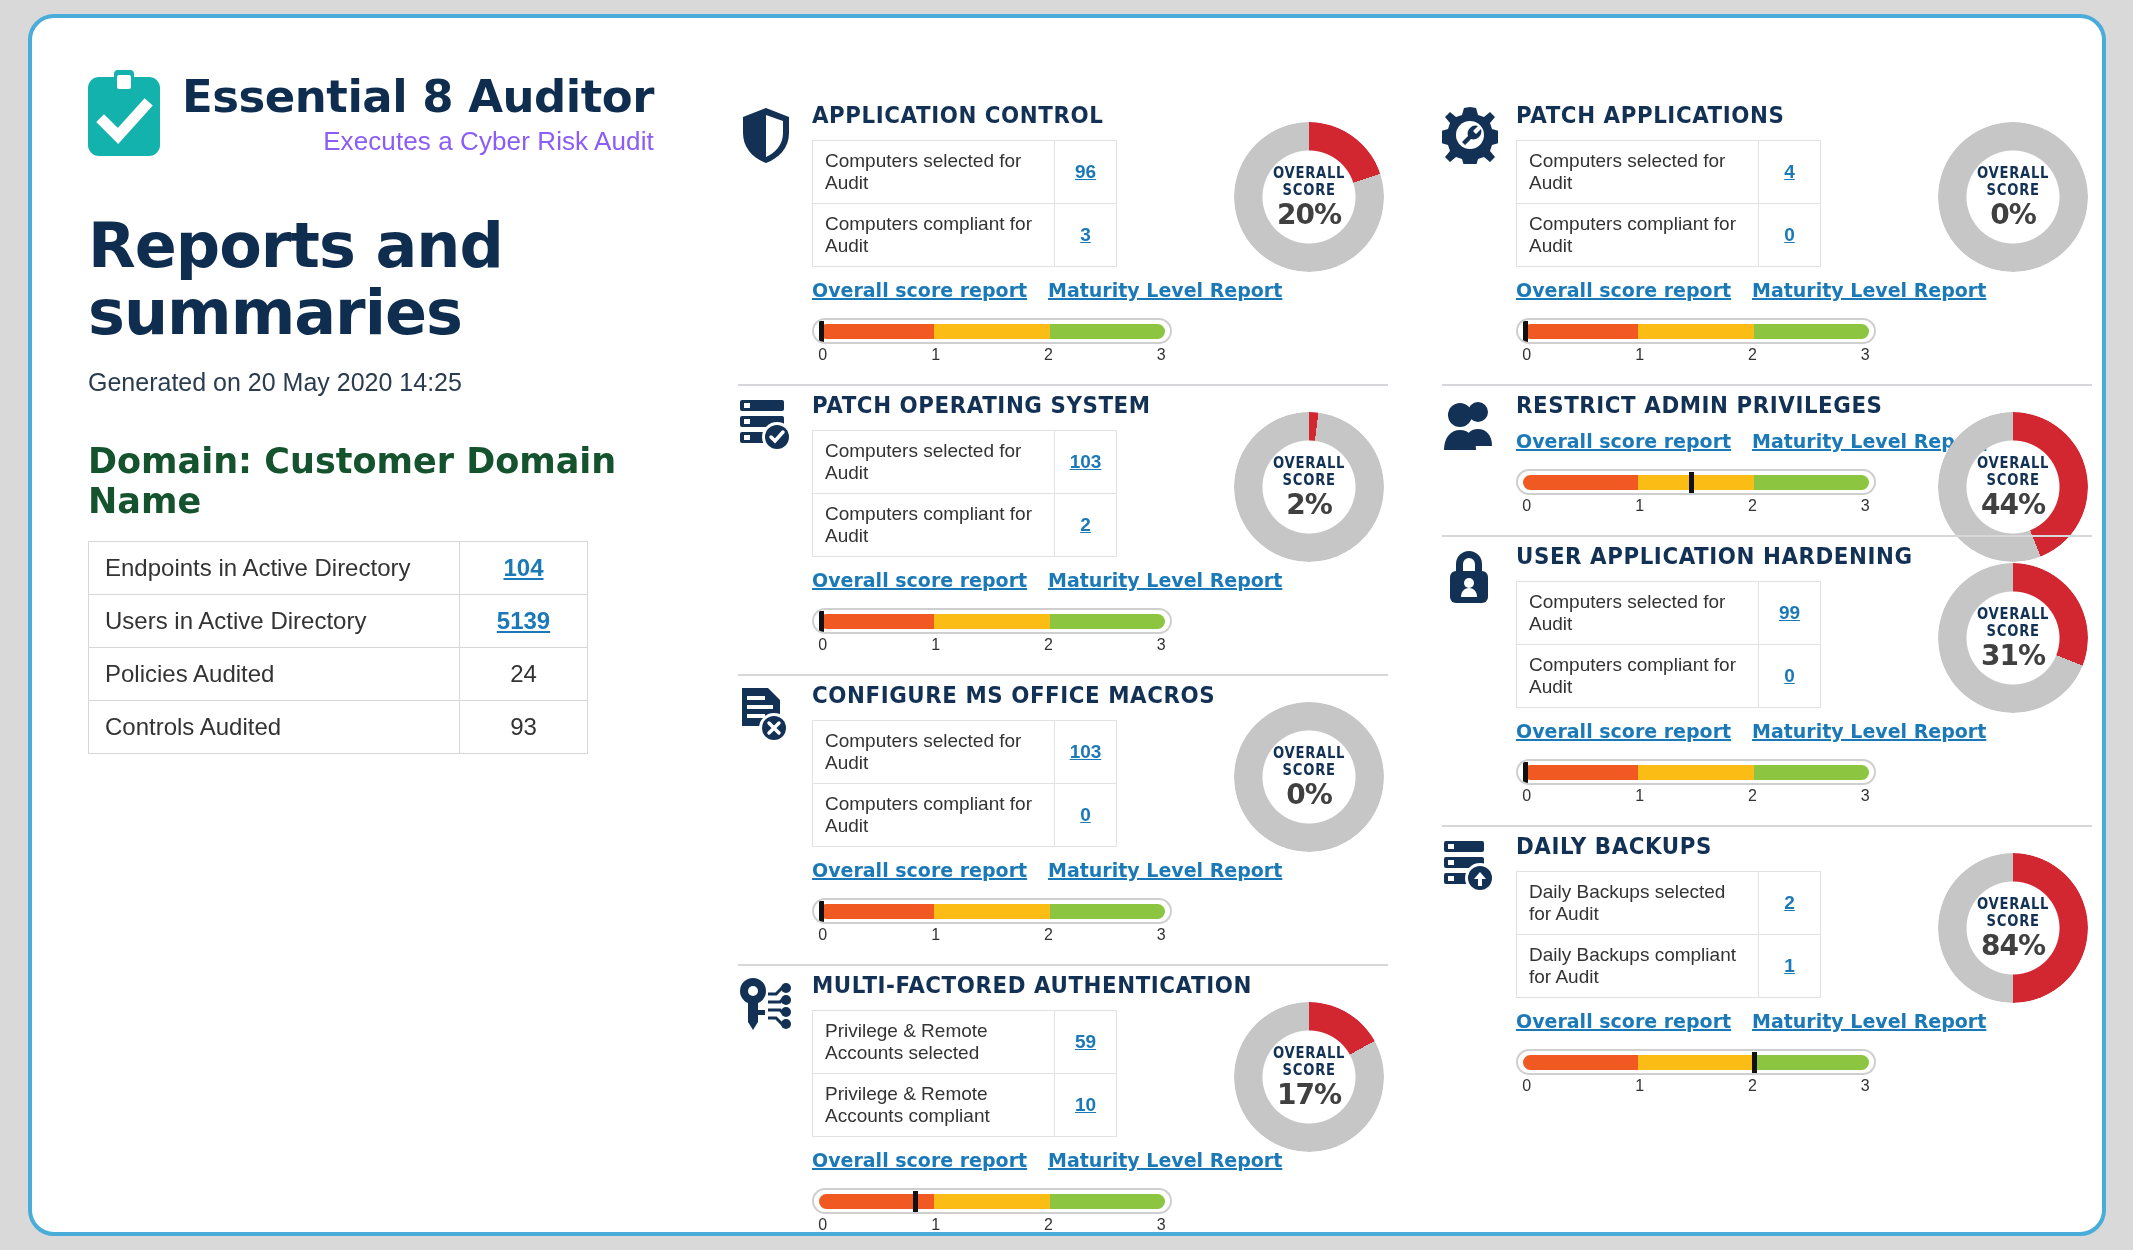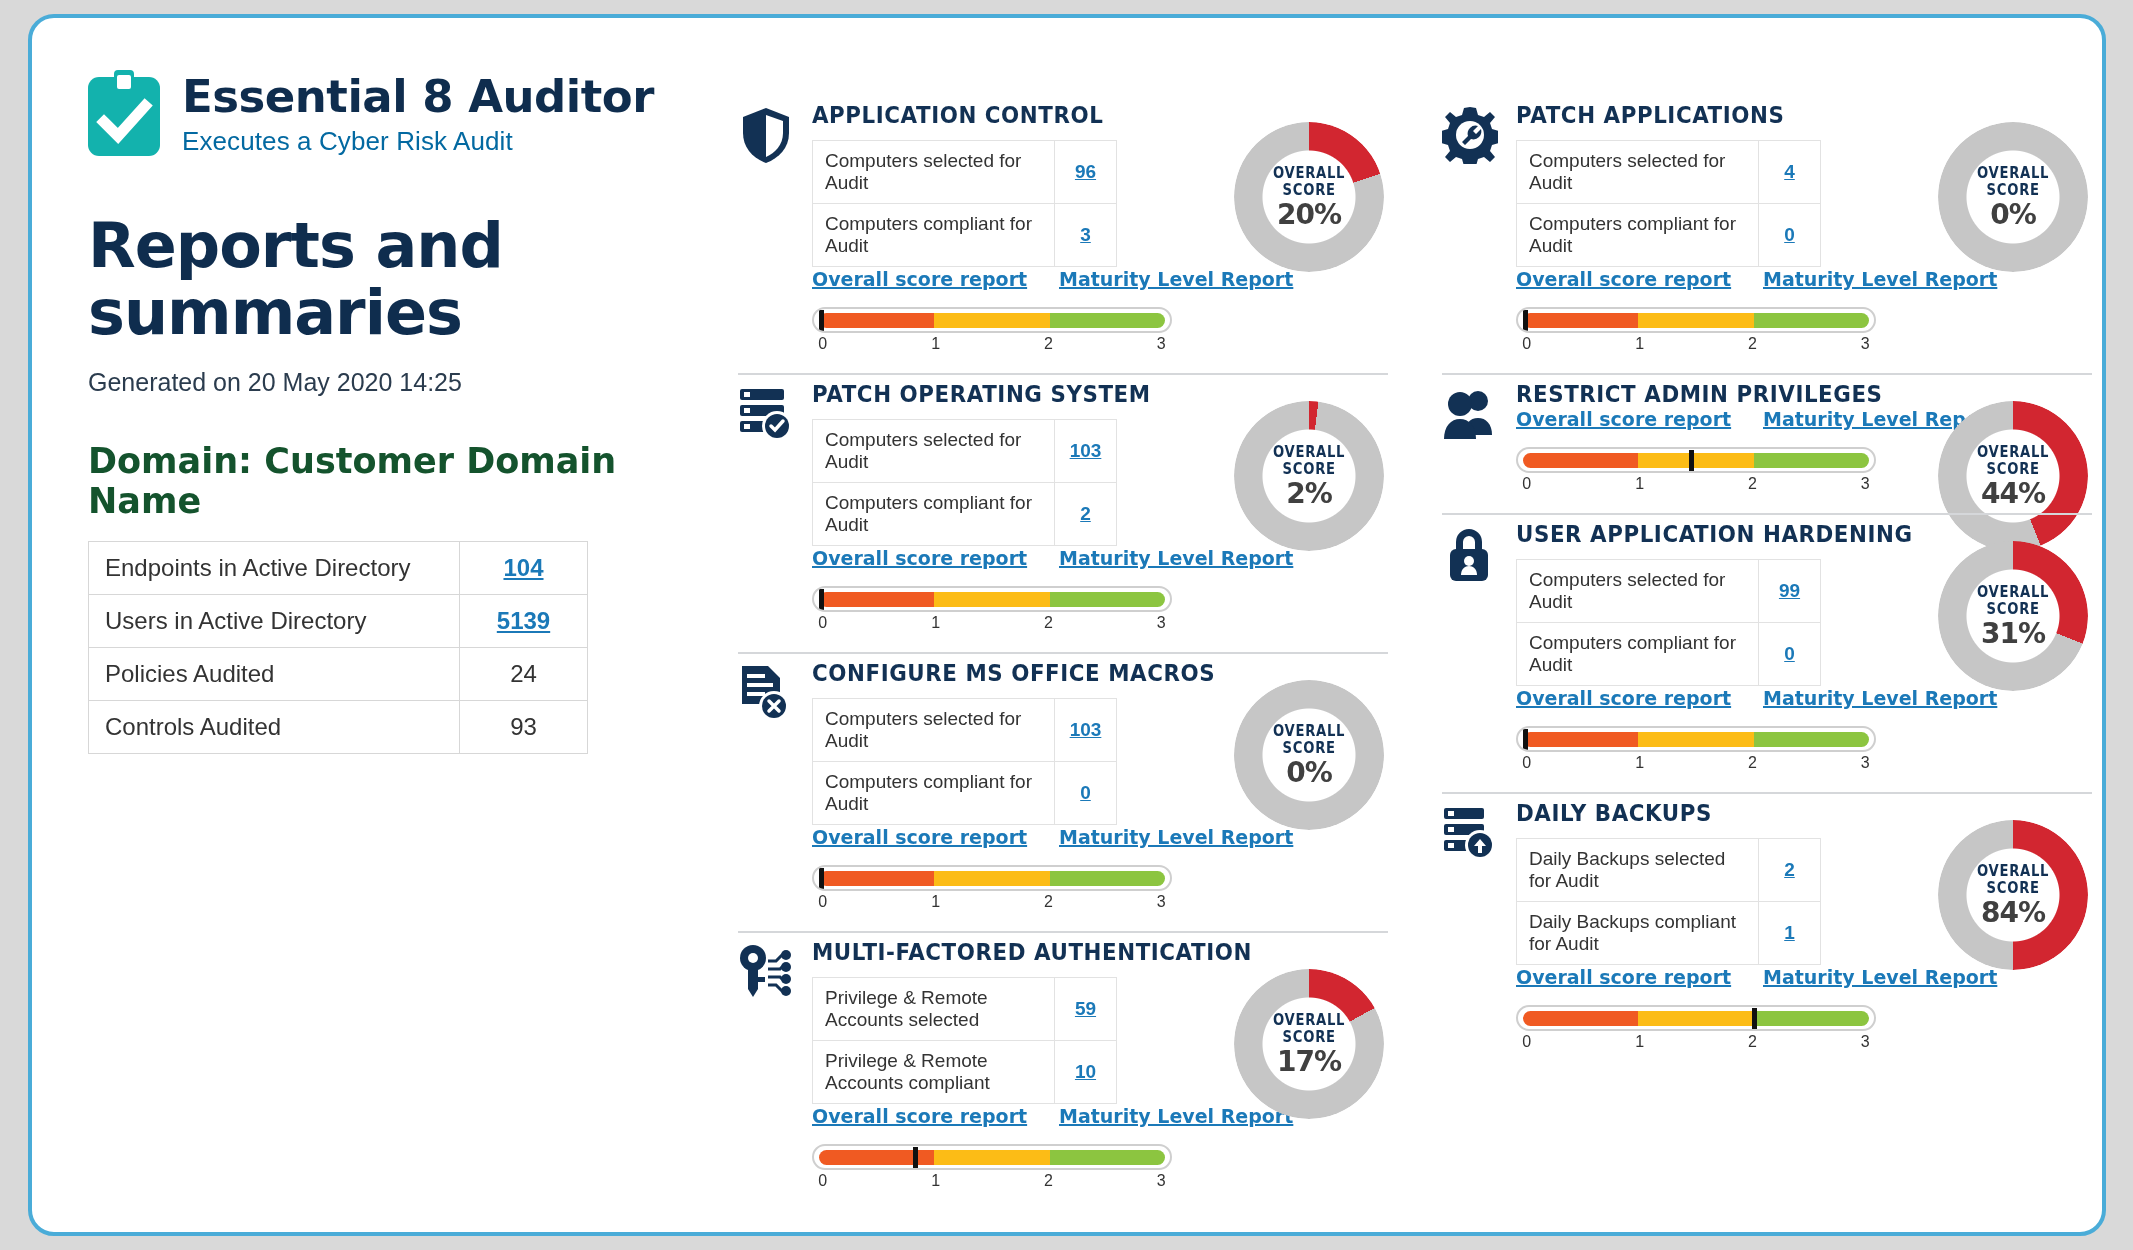--- a/index.html
+++ b/index.html
@@ -23,21 +23,21 @@
 
   .brand { display: flex; align-items: flex-start; gap: 22px; }
   .brand-logo { width: 72px; height: 86px; flex: none; position: relative; }
   .brand-text { padding-top: 4px; }
   .brand-title {
     font-family: "DejaVu Sans", sans-serif;
     font-size: 45px; font-weight: bold; color: #0f2d4e;
     letter-spacing: -0.5px; line-height: 1.02;
   }
   .brand-sub {
-    font-size: 26px; color: #0369a1; margin-top: 6px; letter-spacing: 0.1px;
+    font-size: 26px; color: #8b5cf6; margin-top: 6px; letter-spacing: 0.1px; text-align: right;
   }
 
   .page-title {
     font-family: "DejaVu Sans", sans-serif;
     font-size: 62px; font-weight: bold; color: #0f2d4e;
     line-height: 1.08; margin-top: 56px; letter-spacing: -1px;
   }
   .page-subtitle { font-size: 25px; color: #2b3c4e; margin-top: 21px; }
 
   .domain-label {
@@ -88,21 +88,21 @@
   .metric-table td {
     border: 1px solid #e2e2e2;
     font-size: 19px; color: #333333; padding: 9px 12px;
   }
   .metric-table td.mv {
     width: 62px; text-align: center;
     color: #1b79b8; text-decoration: underline; font-weight: bold;
   }
   .metric-table.tall td { height: 58px; }
 
-  .card-links { display: flex; gap: 21px; text-align: center; }
+  .card-links { margin-top: 11px; display: flex; gap: 10px; text-align: center; }
   .card-links a {
     font-family: "DejaVu Sans", sans-serif;
     font-size: 20px; font-weight: bold; color: #1b79b8;
     text-decoration: underline; white-space: nowrap;
     transform: scaleX(0.95); transform-origin: left center;
   }
 
   
   .maturity { margin-top: 16px; width: 360px; position: relative; }
   .mbar {

